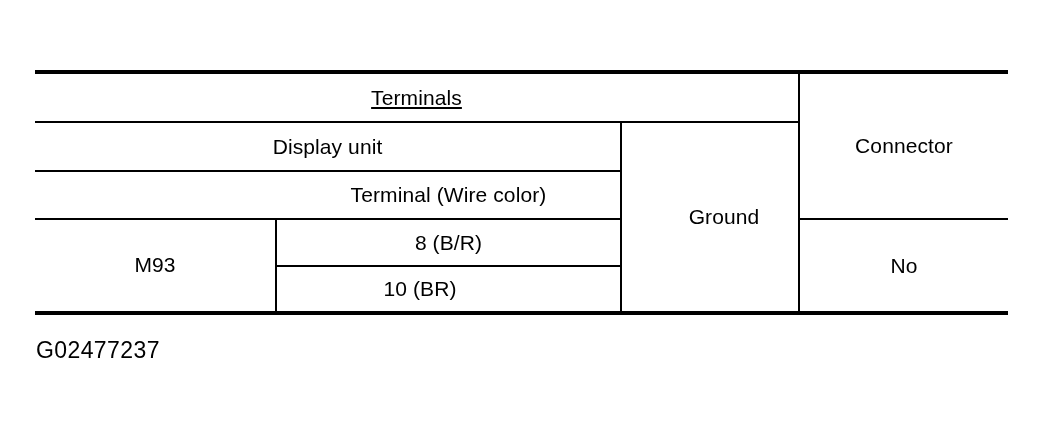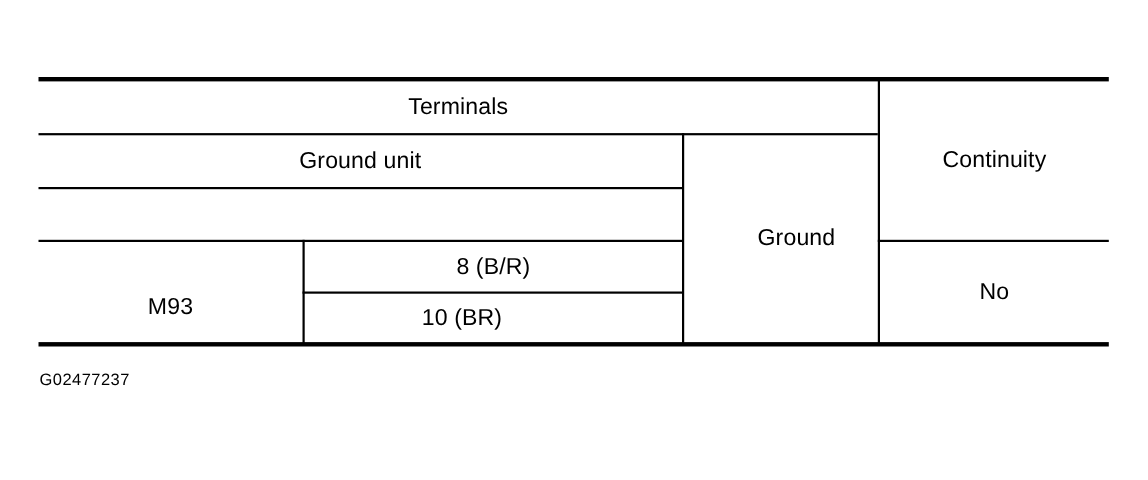--- a/index.html
+++ b/index.html
@@ -46,21 +46,21 @@
     letter-spacing: 0.1px;
     white-space: nowrap;
     color: #000000;
   }
 
   
   #figure-caption {
     position: absolute;
     left: 36px;
     top: 337px;
-    font-size: 15px;
+    font-size: 23px;
     letter-spacing: 0.4px;
     color: #000000;
     white-space: nowrap;
   }
 </style>
 </head>
 <body>
 
 <div id="table-figure">
 
@@ -77,31 +77,32 @@
   <div class="rule rule-h" style="left:240px; top:195px; width:345px;"></div>
 
   <div class="rule rule-h thick" style="left:0px; top:241px; width:973px;"></div>
 
   <div class="rule rule-v" style="left:240px; top:148px; height:95px;"></div>
 
   <div class="rule rule-v" style="left:585px; top:51px; height:192px;"></div>
 
   <div class="rule rule-v" style="left:763px; top:0px; height:243px;"></div>
 
-  <div class="cell" style="left:0px; top:4px; width:763px; height:47px;">Terminals</div>
+  <div class="cell" style="left:0px; top:4px; width:763px; height:47px;text-decoration:underline;">Terminals</div>
 
-  <div class="cell" style="left:0px; top:53px; width:585px; height:47px;">Ground unit</div>
+  <div class="cell" style="left:0px; top:53px; width:585px; height:47px;">Display unit</div>
 
 
+  <div class="cell" style="left:242px; top:102px; width:343px; height:46px;">Terminal (Wire color)</div>
 
   <div class="cell" style="left:587px; top:53px; width:204px; height:188px;">Ground</div>
 
-  <div class="cell" style="left:765px; top:4px; width:208px; height:144px;">Continuity</div>
+  <div class="cell" style="left:765px; top:4px; width:208px; height:144px;">Connector</div>
 
-  <div class="cell" style="left:0px; top:164px; width:240px; height:89px;text-align:right;">M93</div>
+  <div class="cell" style="left:0px; top:150px; width:240px; height:89px;text-align:right;">M93</div>
 
   <div class="cell" style="left:242px; top:150px; width:343px; height:45px;">8 (B/R)</div>
 
   <div class="cell" style="left:242px; top:197px; width:286px; height:44px;">10 (BR)</div>
 
   <div class="cell" style="left:765px; top:150px; width:208px; height:91px;text-align:center;">No</div>
 
 </div>
 
 <div id="figure-caption">G02477237</div>

